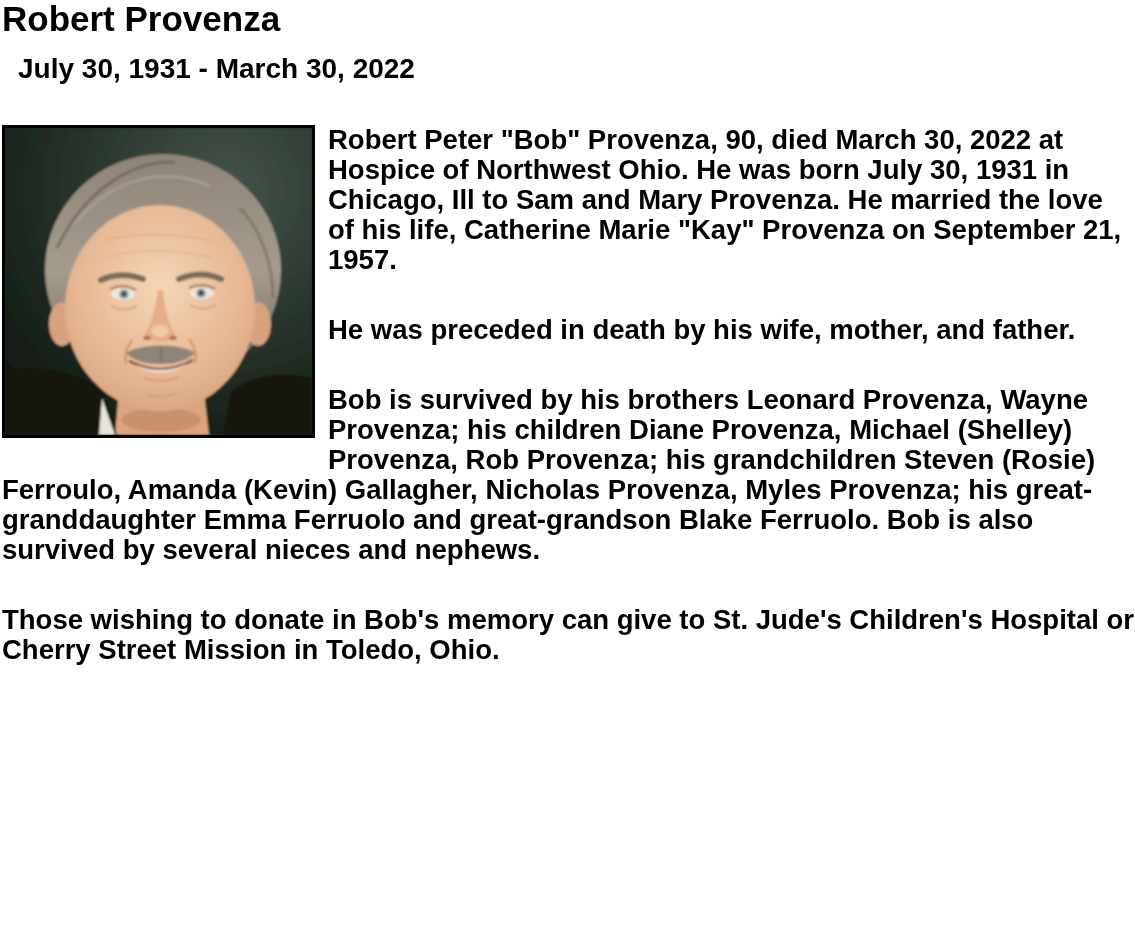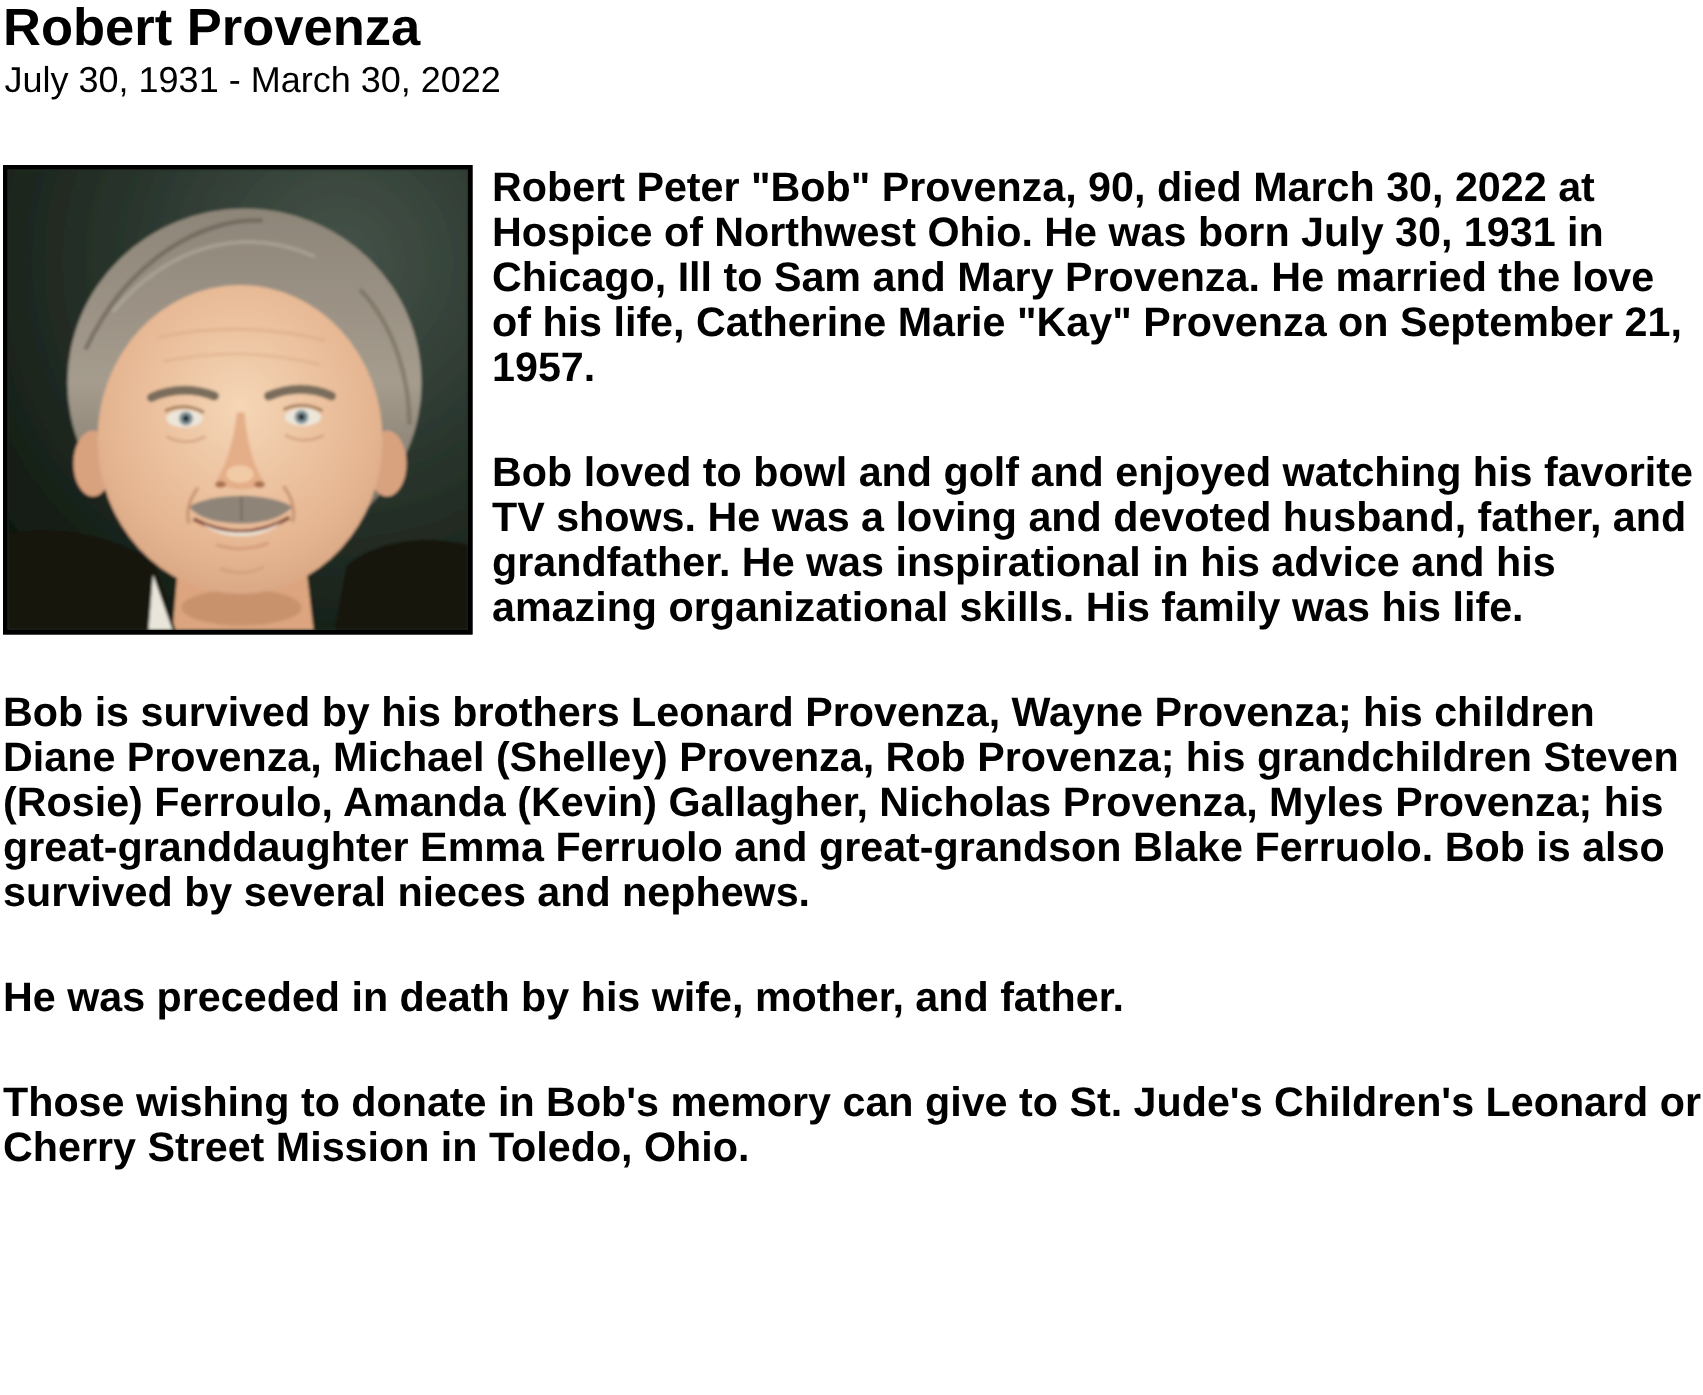--- a/index.html
+++ b/index.html
@@ -17,24 +17,24 @@
     padding: 0 0 10px 2px;
     overflow: hidden;
   }
   h1.title {
     font-size: 35px;
     line-height: 38px;
     margin: 0;
     font-weight: bold;
   }
   h2.dates {
-    font-size: 24px;
+    font-size: 28px;
     line-height: 30px;
-    margin: 1px;
-    font-weight: normal;
+    margin: 16px;
+    font-weight: bold;
   }
   article.obituary {
     margin-top: 41px;
     font-size: 27.5px;
     line-height: 30px;
   }
   article.obituary p {
     margin: 40px 0 0 0;
   }
   article.obituary p.first {
@@ -138,19 +138,18 @@
 
           <path d="M124,233 Q156,250 188,232" stroke="#8a5240" stroke-width="2.6" fill="none"></path>
           <path d="M130,236 C142,244 170,244 182,235 C172,247 142,248 130,236 Z" fill="#e9e1d3"></path>
           <path d="M139,250 Q157,256 174,249" stroke="#c4886a" stroke-width="2" fill="none" opacity="0.55"></path>
           <path d="M142,266 Q156,272 171,265" stroke="#c4936f" stroke-width="2" fill="none" opacity="0.5"></path>
         </g>
       </svg>
     </figure>
 
     <p class="first">Robert Peter "Bob" Provenza, 90, died March 30, 2022 at Hospice of Northwest Ohio. He was born July 30, 1931 in Chicago, Ill to Sam and Mary Provenza. He married the love of his life, Catherine Marie "Kay" Provenza on September 21, 1957.</p>
-    <p>Bob loved to bowl and golf and enjoyed watching his favorite TV shows. He was a loving and devoted husband, father, and grandfather. He was inspirational in his advice and his amazing organizational skills. His family was his life.</p>
+    <p>He was preceded in death by his wife, mother, and father.</p>
     <p>Bob is survived by his brothers Leonard Provenza, Wayne Provenza; his children Diane Provenza, Michael (Shelley) Provenza, Rob Provenza; his grandchildren Steven (Rosie) Ferroulo, Amanda (Kevin) Gallagher, Nicholas Provenza, Myles Provenza; his great-granddaughter Emma Ferruolo and great-grandson Blake Ferruolo. Bob is also survived by several nieces and nephews.</p>
-    <p>He was preceded in death by his wife, mother, and father.</p>
-    <p>Those wishing to donate in Bob's memory can give to St. Jude's Children's Leonard or Cherry Street Mission in Toledo, Ohio.</p>
+    <p>Those wishing to donate in Bob's memory can give to St. Jude's Children's Hospital or Cherry Street Mission in Toledo, Ohio.</p>
 
   </article>
 </div>
 
 </body></html>

